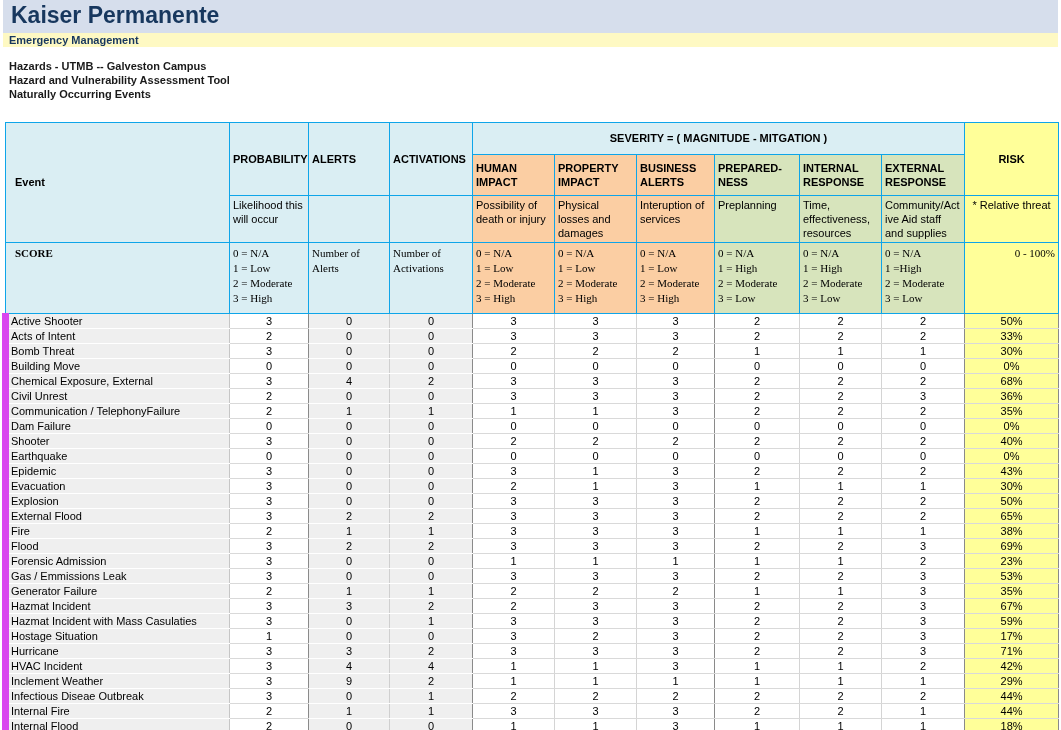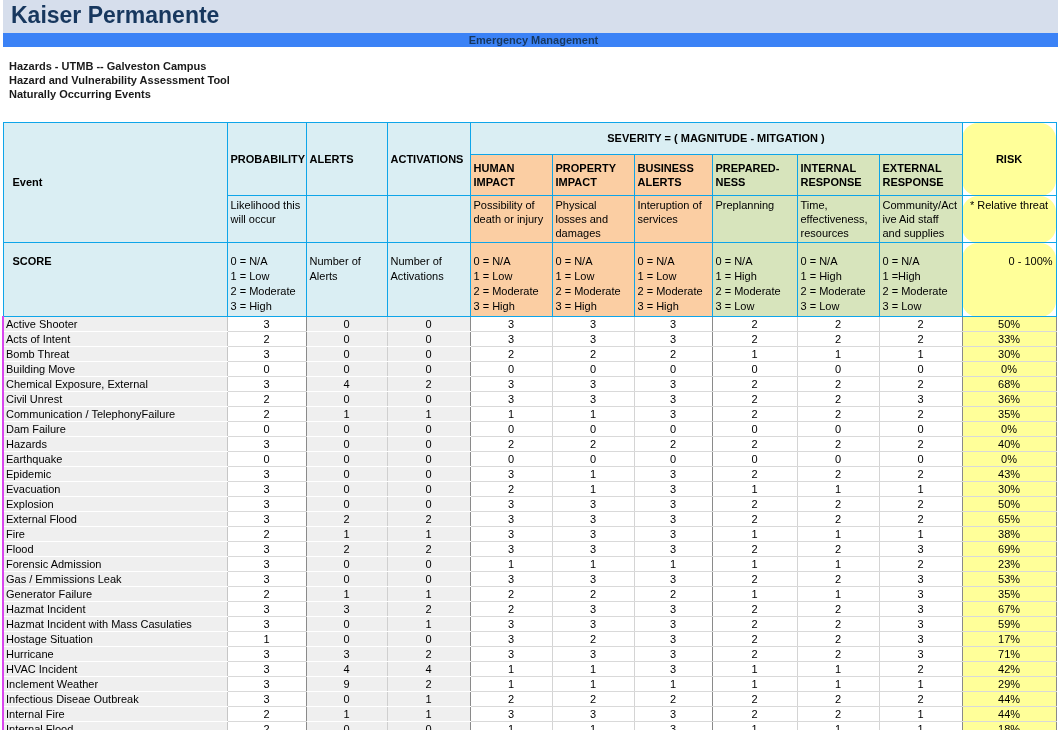--- a/index.html
+++ b/index.html
@@ -4,49 +4,49 @@
 <style>
   html,body{margin:0;padding:0;}
   body{background:#fff;}
   #screen{
     position:relative;width:1061px;height:730px;overflow:hidden;background:#fff;
     font-family:"Liberation Sans","DejaVu Sans",sans-serif;color:#000;
   }
   
   .title-band{position:absolute;left:3px;top:0;width:1055px;height:37px;background:#D6DEEC;}
   .title-band span{display:block;line-height:31px;padding-left:8px;font-size:23px;font-weight:bold;color:#17375E;}
-  .em-band{position:absolute;left:3px;top:33px;width:1055px;height:14px;background:#3b82f6;text-align:center;}
+  .em-band{position:absolute;left:3px;top:33px;width:1055px;height:14px;background:#fef9c3;}
   .em-band span{display:block;line-height:14px;padding-left:6px;font-size:11px;font-weight:bold;color:#17375E;}
   .meta{position:absolute;left:9px;top:59px;font-size:11px;font-weight:bold;color:#1a1a1a;line-height:14px;}
   
   table.hva{
     position:absolute;left:2px;top:122px;width:1053px;
     border-collapse:collapse;table-layout:fixed;
     font-size:11px;line-height:13px;
   }
   .bg-blue{background:#DAEEF3;}
   .bg-peach{background:#FBCEA3;}
   .bg-green{background:#D7E4BC;}
-  .bg-yellow{background:#FFFF99;border-radius:16px;}
+  .bg-yellow{background:#FFFF99;}
   thead th, thead td{border:1px solid #0ea5e9;padding:2px 3px;text-align:left;overflow:hidden;}
   thead th{font-weight:bold;vertical-align:middle;}
   .h-event{padding-left:9px;}
   .h-top{white-space:nowrap;}
   .h-sev{text-align:center;}
   .h-risk{text-align:center;}
   .h-grp{vertical-align:middle;line-height:14px;}
   tr.r3 td{vertical-align:top;line-height:14px;overflow-wrap:break-word;}
   .d-risk{text-align:center;}
-  tr.r4 td{vertical-align:top;white-space:pre-line;line-height:15px;padding-top:11px;}
+  tr.r4 td{vertical-align:top;white-space:pre-line;line-height:15px;padding-top:3px;font-family:Liberation Serif, serif;}
   td.s-label{vertical-align:middle;font-weight:bold;padding-left:9px;}
   td.s-risk{text-align:right;}
   
   tbody td{height:14px;line-height:14px;padding:0;overflow:hidden;white-space:nowrap;}
   td.c-event{background:#EFEFEF;padding-left:2px;border-bottom:1px solid #fff;
-             border-left:2px solid #d946ef;border-right:1px solid #c6c6c6;}
+             border-left:7px solid #d946ef;border-right:1px solid #c6c6c6;}
   td.c-val{text-align:center;border-bottom:1px solid #d9d9d9;}
   td.v0{border-right:1px solid #8a8a8a;}
   td.v1{background:#EFEFEF;border-bottom:1px solid #fff;border-right:1px solid #cfcfcf;}
   td.v2{background:#EFEFEF;border-bottom:1px solid #fff;border-right:1px solid #8a8a8a;}
   td.v3,td.v4{border-right:1px solid #d4d4d4;}
   td.v5{border-right:1px solid #8a8a8a;}
   td.v6,td.v7{border-right:1px solid #d4d4d4;}
   td.v8{border-right:1px solid #8a8a8a;}
   td.c-risk{background:#FFFF99;text-align:center;border-bottom:1px solid #d9d9d9;border-right:1px solid #8a8a8a;}
 </style>
@@ -246,21 +246,21 @@
           <td class="c-val v2">0</td>
           <td class="c-val v3">0</td>
           <td class="c-val v4">0</td>
           <td class="c-val v5">0</td>
           <td class="c-val v6">0</td>
           <td class="c-val v7">0</td>
           <td class="c-val v8">0</td>
           <td class="c-risk">0%</td>
         </tr>
         <tr>
-          <td class="c-event">Hazards</td>
+          <td class="c-event">Shooter</td>
           <td class="c-val v0">3</td>
           <td class="c-val v1">0</td>
           <td class="c-val v2">0</td>
           <td class="c-val v3">2</td>
           <td class="c-val v4">2</td>
           <td class="c-val v5">2</td>
           <td class="c-val v6">2</td>
           <td class="c-val v7">2</td>
           <td class="c-val v8">2</td>
           <td class="c-risk">40%</td>

